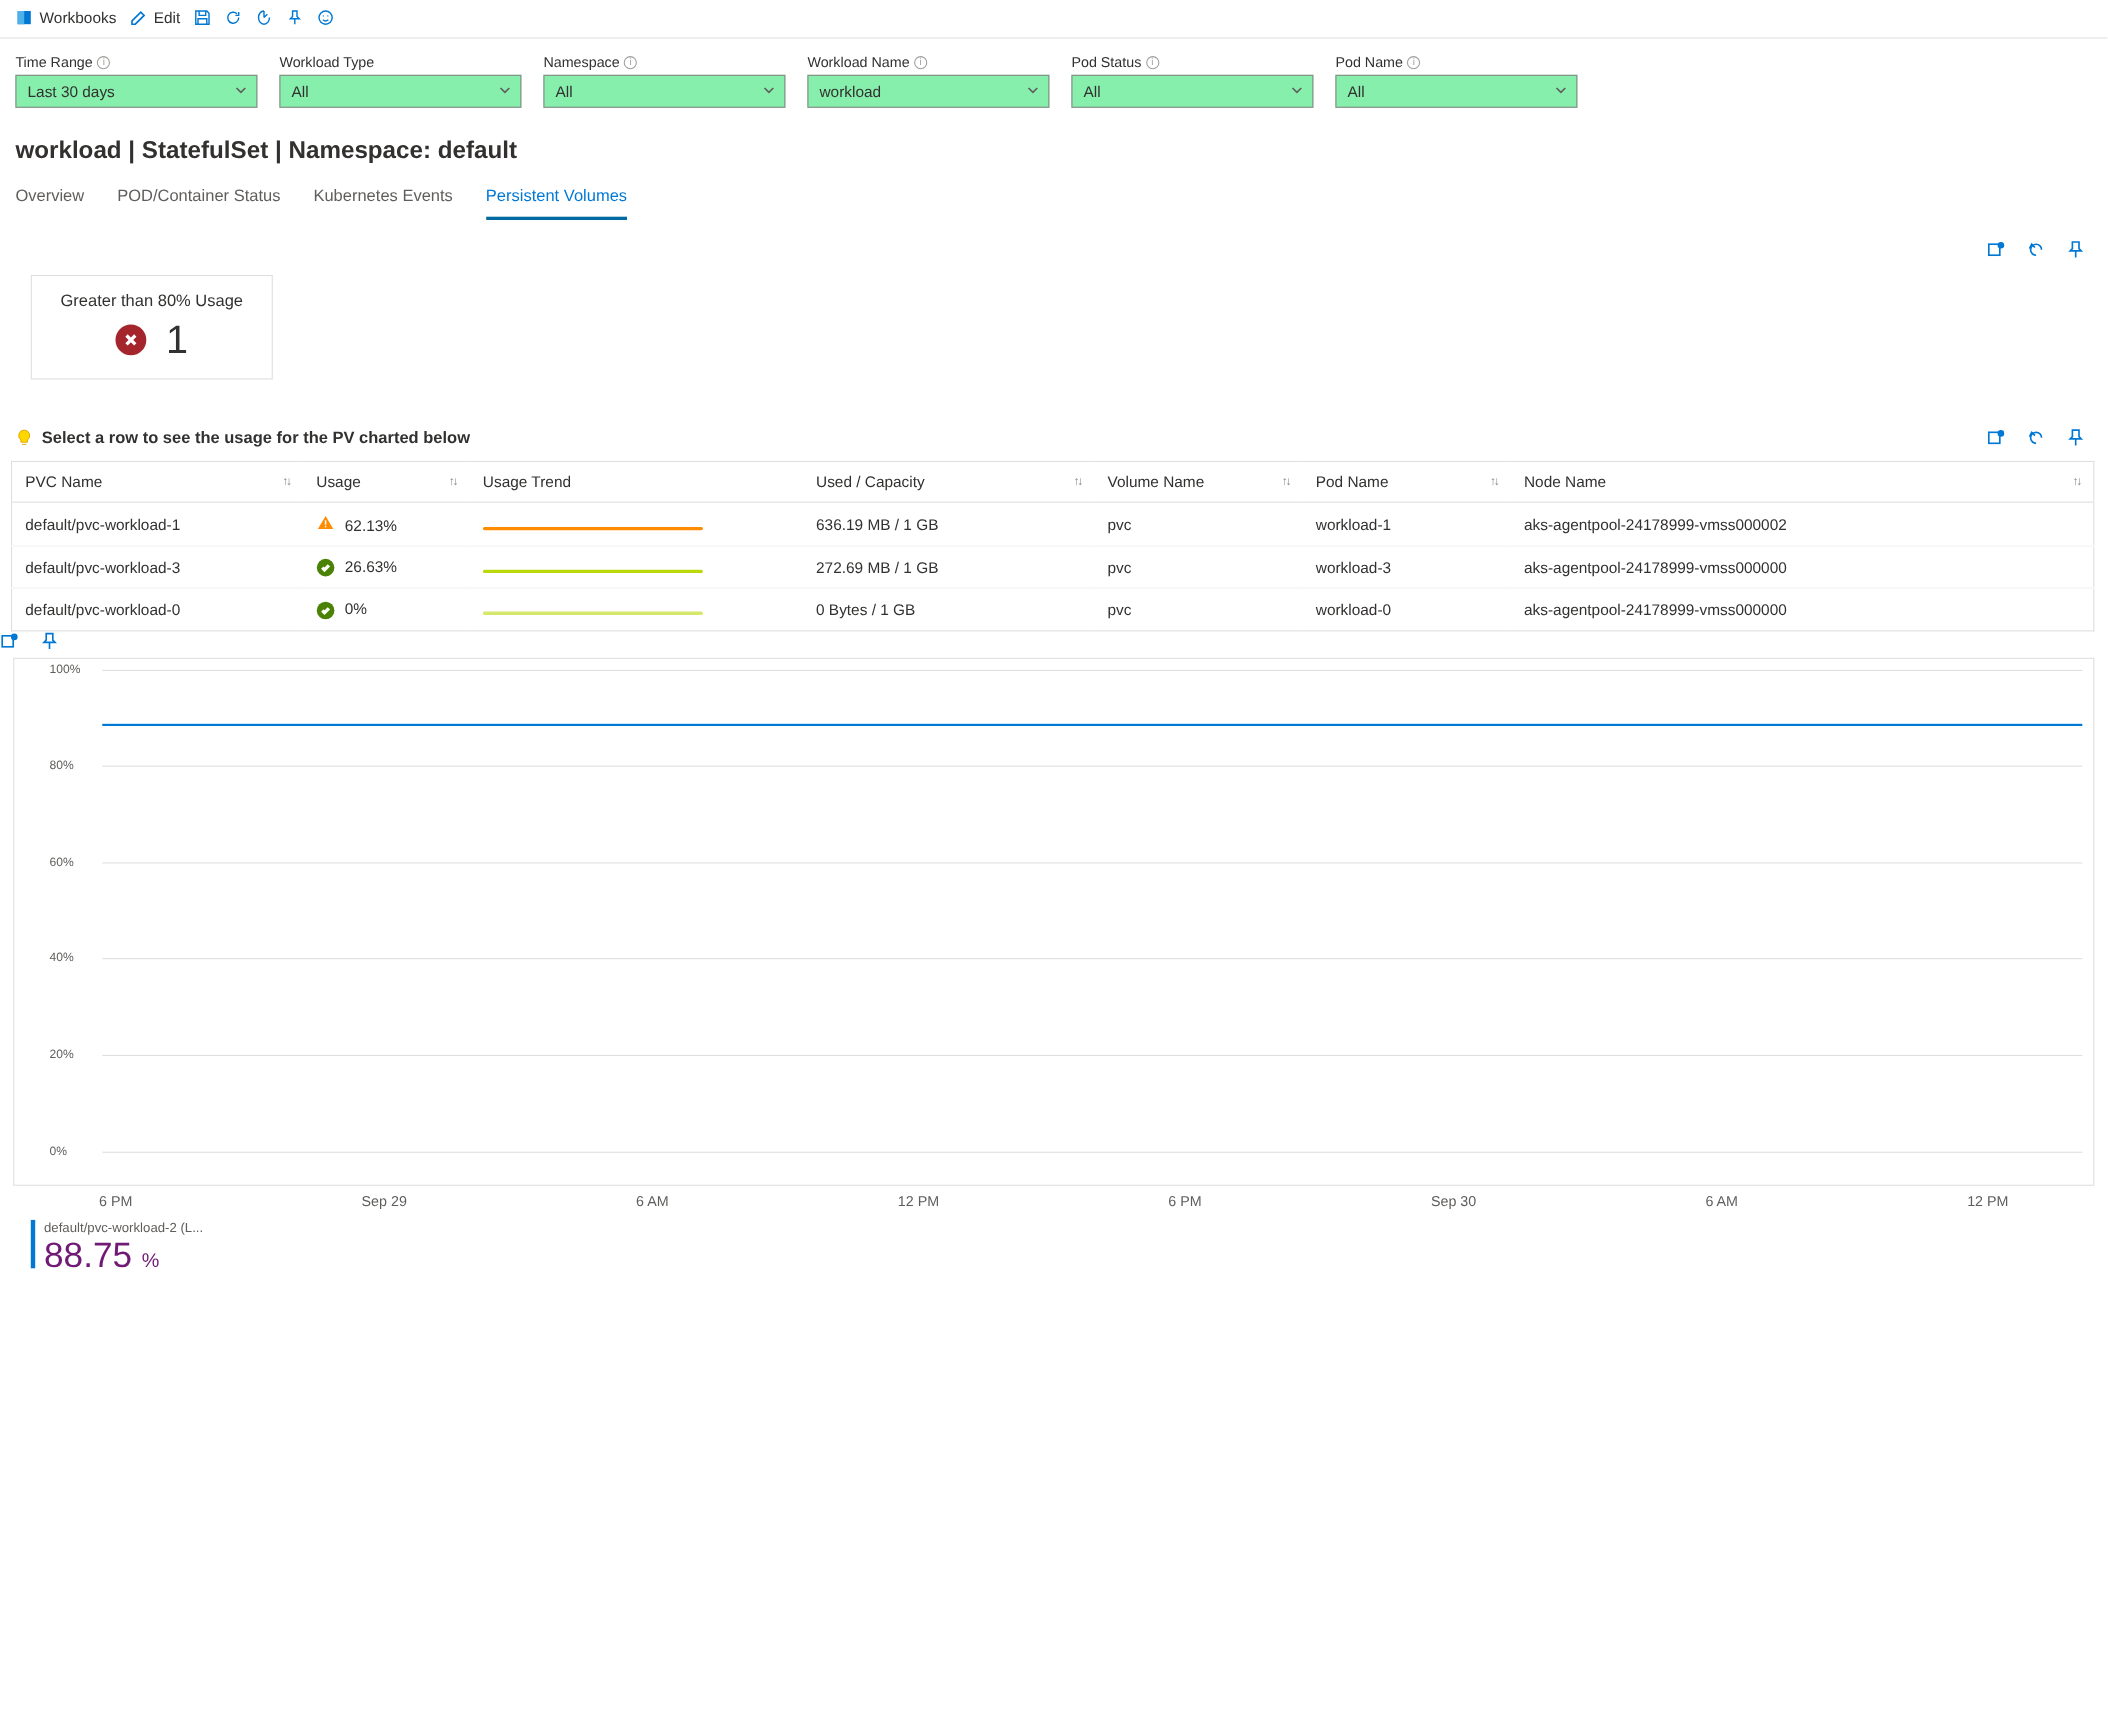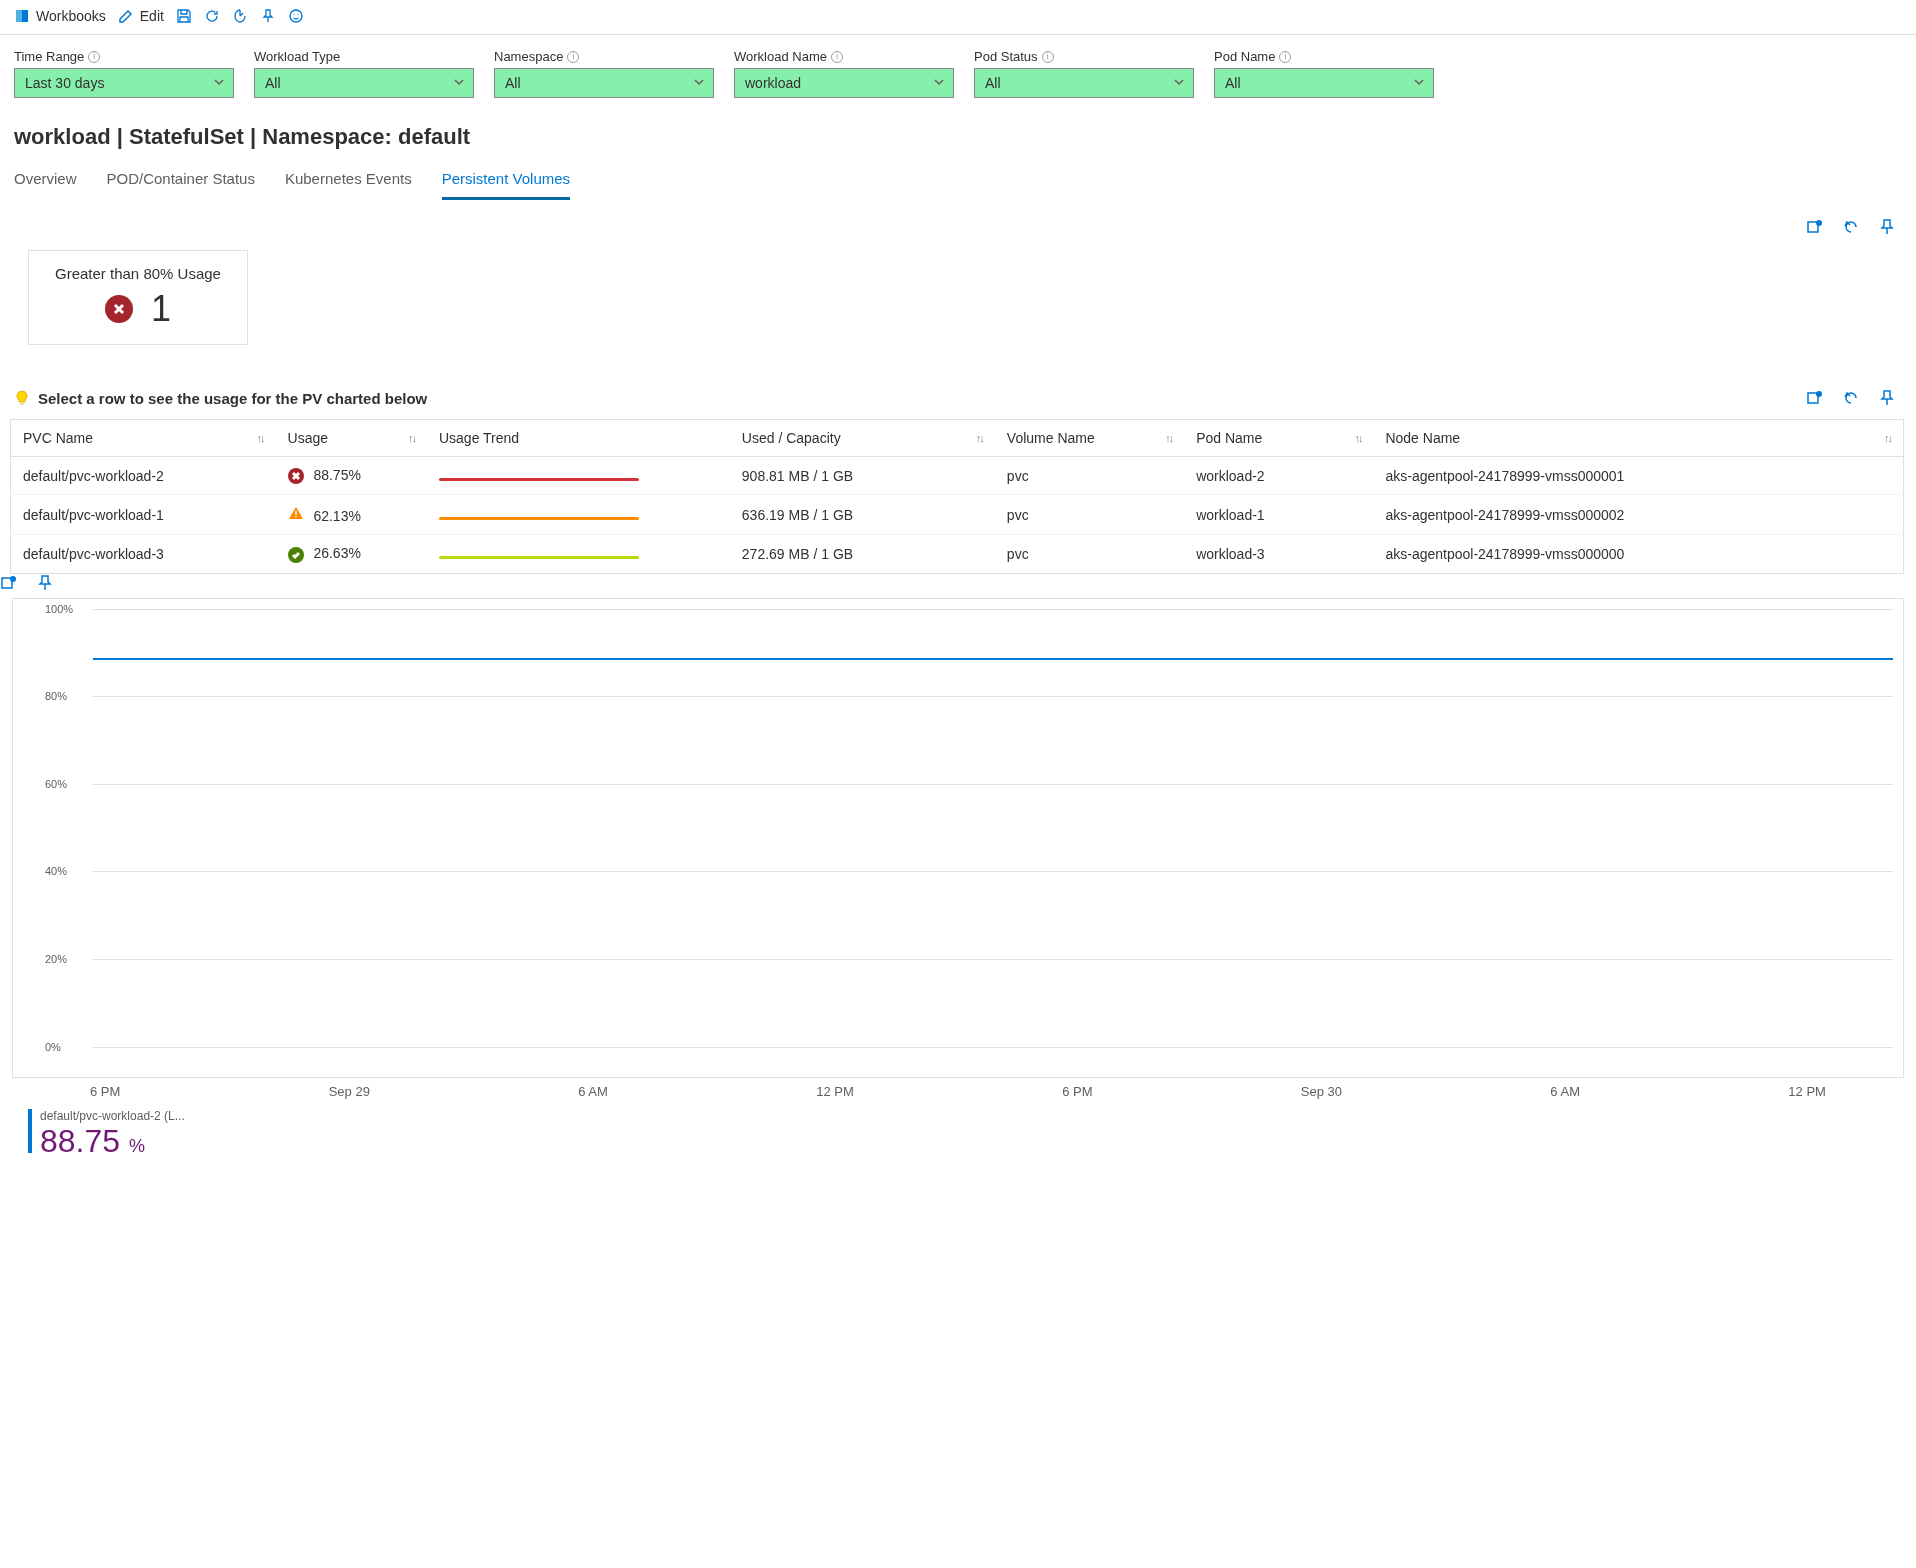--- a/index.html
+++ b/index.html
@@ -300,33 +300,20 @@
       <th>
           <div class="th-flex">
             <span>Node Name</span>
             <span class="sort-icons">↑↓</span>
           </div>
         </th>
     </tr>
   </thead>
   <tbody>
 
-  <tr>
-        <td>default/pvc-workload-2</td>
-        <td><span class="status-dot red">
-            <svg viewBox="0 0 10 10">
-              <path d="M2 2 L8 8 M8 2 L2 8"></path>
-            </svg>
-          </span> 88.75%</td>
-        <td><span class="trend red"></span></td>
-        <td>908.81 MB / 1 GB</td>
-        <td>pvc</td>
-        <td>workload-2</td>
-        <td>aks-agentpool-24178999-vmss000001</td>
-      </tr>
       <tr>
         <td>default/pvc-workload-1</td>
         <td><span class="status-warn">
             <svg viewBox="0 0 16 16">
               <path d="M8 2 L15 14 L1 14 Z"></path>
               <rect x="7.3" y="6" width="1.4" height="4" fill="#fff"></rect>
               <rect x="7.3" y="11" width="1.4" height="1.4" fill="#fff"></rect>
             </svg>
           </span> 62.13%</td>
         <td><span class="trend orange"></span></td>
@@ -341,20 +328,33 @@
             <svg viewBox="0 0 10 10">
               <path d="M2 5 L4 7 L8 3"></path>
             </svg>
           </span> 26.63%</td>
         <td><span class="trend lime"></span></td>
         <td>272.69 MB / 1 GB</td>
         <td>pvc</td>
         <td>workload-3</td>
         <td>aks-agentpool-24178999-vmss000000</td>
       </tr>
+      <tr>
+        <td>default/pvc-workload-0</td>
+        <td><span class="status-dot green">
+            <svg viewBox="0 0 10 10">
+              <path d="M2 5 L4 7 L8 3"></path>
+            </svg>
+          </span> 0%</td>
+        <td><span class="trend green"></span></td>
+        <td>0 Bytes / 1 GB</td>
+        <td>pvc</td>
+        <td>workload-0</td>
+        <td>aks-agentpool-24178999-vmss000000</td>
+      </tr>
     </tbody>
 </table>
 
 <div class="chart-title-row">
   <div class="section-actions" style="padding:0">
     <svg viewBox="0 0 18 18">
         <rect x="2" y="4" width="10" height="10" fill="none" stroke="#0078d4" stroke-width="1.5"></rect>
         <circle cx="13" cy="5" r="3" fill="#0078d4"></circle>
       </svg>
     <svg viewBox="0 0 18 18">

